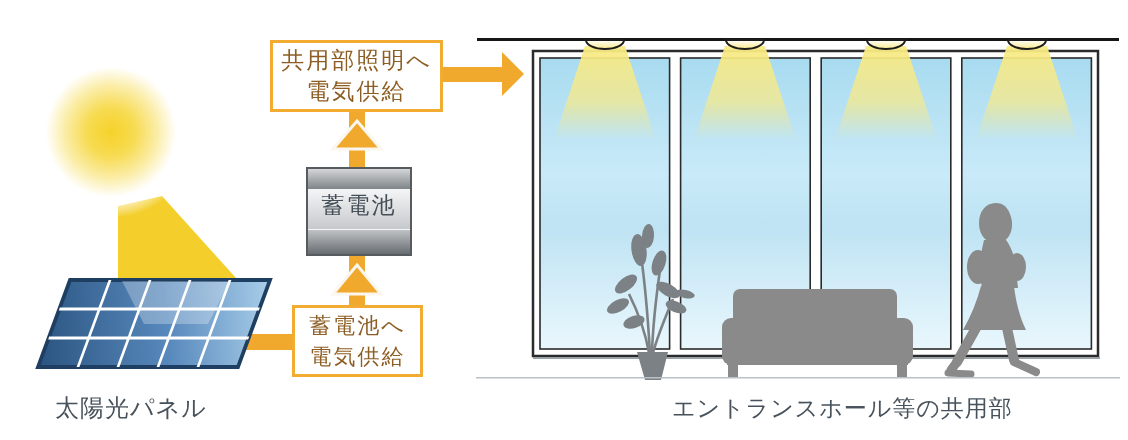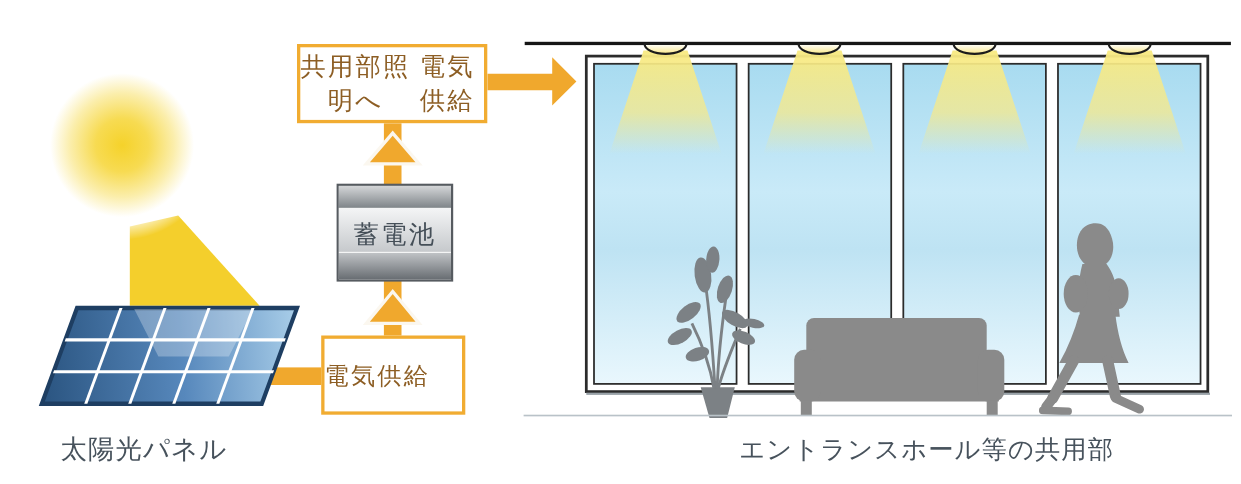--- a/index.html
+++ b/index.html
@@ -1,29 +1,29 @@
 <!DOCTYPE html>
 <html><head>
 <meta charset="utf-8">
 <style>
   html,body{margin:0;padding:0;background:#ffffff;}
   .stage{position:relative;width:1128px;height:440px;background:#ffffff;overflow:hidden;
          font-family:"Liberation Serif","DejaVu Serif",serif;}
   .stage svg{position:absolute;left:0;top:0;}
   .flow-box{position:absolute;box-sizing:border-box;background:#ffffff;border:3px solid #F1AC31;
-            display:flex;flex-direction:row;align-items:center;justify-content:flex-start;
+            display:flex;flex-direction:column;align-items:center;justify-content:center;
             color:#8D5E24;font-size:23px;line-height:31px;letter-spacing:2px;text-align:center;}
   #box-lighting{left:270px;top:40px;width:173px;height:72px;}
   #box-battery-supply{left:292px;top:305px;width:131px;height:72px;font-size:22px;}
   .battery{position:absolute;left:306px;top:167px;width:106px;height:89px;box-sizing:border-box;
            border:2px solid #565B60;display:flex;flex-direction:column;}
   .band{width:100%;}
   .band1{height:24%;background:linear-gradient(#D4D6D8,#7E8488);border-bottom:1px solid #F4F5F5;}
   .band2{height:45%;background:linear-gradient(#F3F4F5,#C6C9CC);border-bottom:1px solid #F4F5F5;
-         display:flex;align-items:flex-end;justify-content:center;
+         display:flex;align-items:flex-start;justify-content:center;
          color:#454F58;font-size:23px;letter-spacing:2px;}
   .band3{flex:1;background:linear-gradient(#BFC2C5,#686D72);}
   .caption{position:absolute;color:#47525C;font-size:24px;letter-spacing:1px;white-space:nowrap;}
   #solar-label{left:55px;top:392px;}
   #entrance-label{left:672px;top:393px;font-size:23px;}
 </style>
 </head>
 <body>
 
 <div class="stage">
@@ -161,19 +161,20 @@
 
 <div class="battery">
   <div class="band band1"></div>
   <div class="band band2">
     <span>蓄電池</span>
   </div>
   <div class="band band3"></div>
 </div>
 
 <div class="flow-box" id="box-battery-supply">
+  <span>蓄電池へ</span>
   <span>電気供給</span>
 </div>
 
 <div class="caption" id="entrance-label">エントランスホール等の共用部</div>
 <div class="caption" id="solar-label">太陽光パネル</div>
 
 </div>
 
 </body></html>

